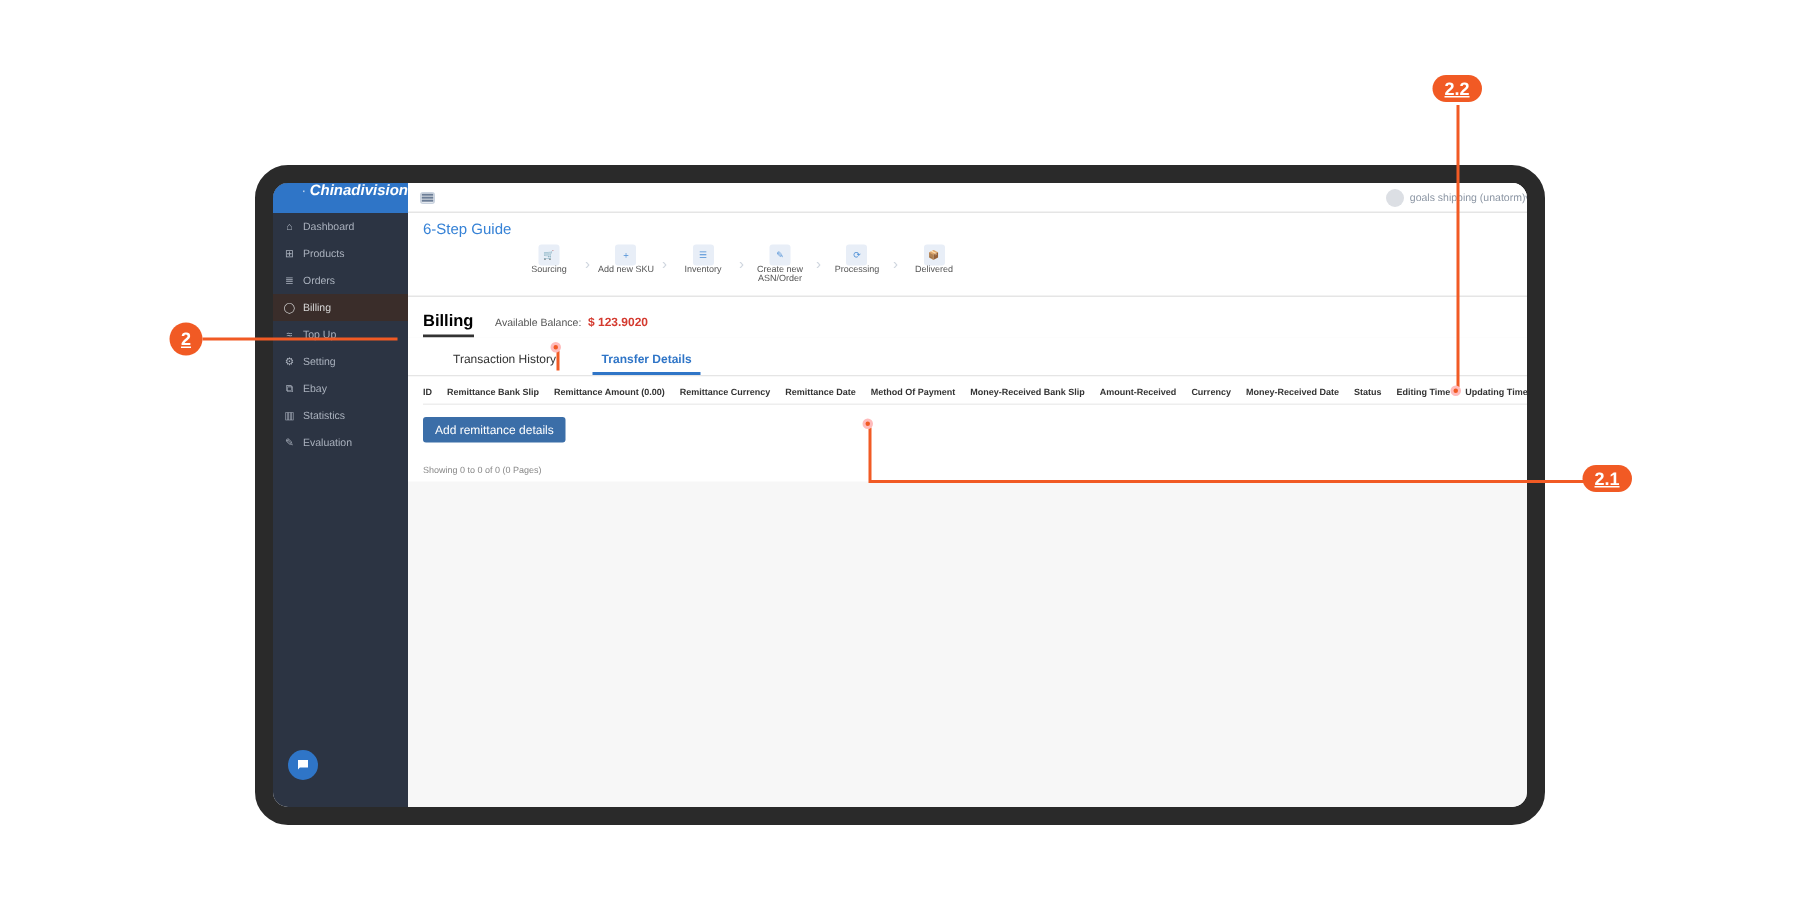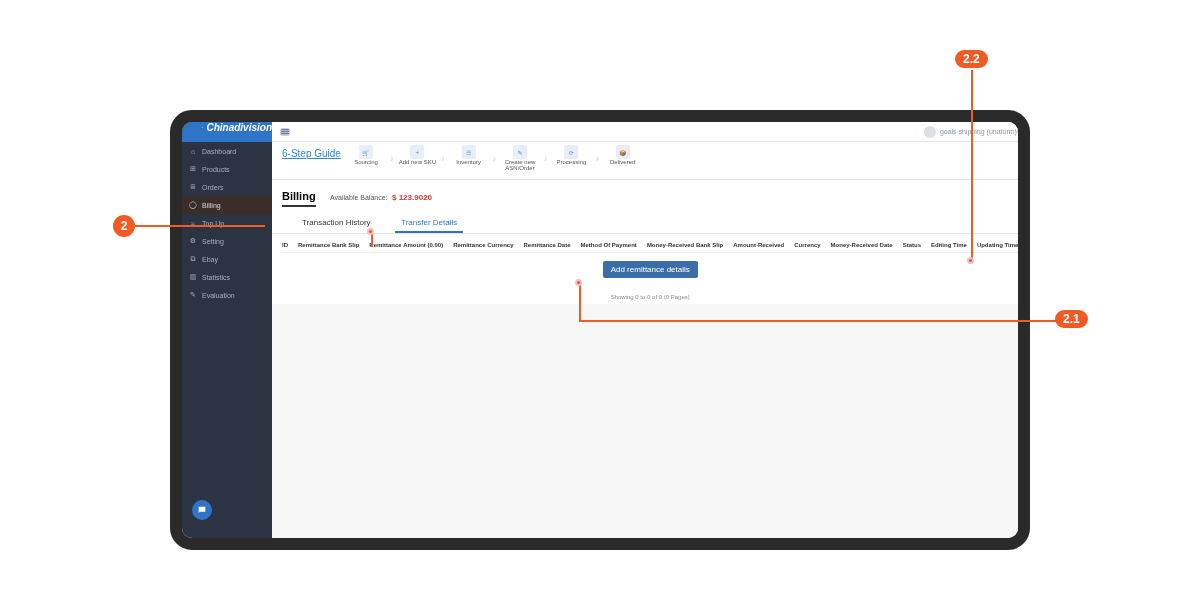--- a/index.html
+++ b/index.html
@@ -30,45 +30,45 @@
      linear-gradient(#6b7d96,#6b7d96) 0 0/100% 1.5px no-repeat,
      linear-gradient(#6b7d96,#6b7d96) 0 50%/100% 1.5px no-repeat,
      linear-gradient(#6b7d96,#6b7d96) 0 100%/100% 1.5px no-repeat;
      border: 1px solid #c9d2de; padding:1px; border-radius:2px;
   }
   .topbar .spacer { flex: 1; }
   .avatar { width: 12px; height: 12px; border-radius: 50%; background: #dcdfe4; margin-right: 4px; }
   .username { font-size: 7px; color: #8b95a3; }
 
   .guide { background: #fff; padding: 6px 10px 8px; border-bottom: 1px solid #e5e5e5; }
-  .guide-title { color: #3682d6; font-size: 10px; margin-bottom: 2px; text-decoration: underline; }
+  .guide-title { color: #3682d6; font-size: 10px; margin-bottom: 20px; }
   .steps { display: flex; align-items: flex-start; gap: 0; margin-left: 60px; margin-top:-16px; }
   .step { display: flex; flex-direction: column; align-items: center; font-size: 6px; color: #555; width: 48px; text-align: center; }
   .step-icon { width: 14px; height: 14px; background: #e8eef7; border-radius: 2px; display:flex; align-items:center; justify-content:center; color:#4d8fd6; }
   .chev { color: #cfd6df; font-size: 10px; align-self: center; padding-top:0px; }
 
   .section-head { background: #fff; padding: 6px 10px 0; }
   .page-title { font-size: 11px; font-weight: bold; display: inline-block; border-bottom: 2px solid #333; padding-bottom: 3px; margin-right: 10px; }
   .balance-label { font-size: 7px; color: #555; }
   .balance-val { font-size: 8px; color: #d43a2f; font-weight: bold; }
 
   .tabs { background: #fff; padding: 4px 10px 0; border-bottom: 1px solid #e5e5e5; }
   .tab { display: inline-block; font-size: 8px; padding: 4px 6px; color: #333; cursor: pointer; margin-left: 14px; }
-  .tab.active { color: #2f75c7; font-weight: normal; border-bottom: 2px solid #2f75c7; }
+  .tab.active { color: #2f75c7; font-weight: bold; border-bottom: 2px solid #2f75c7; }
 
   .table-wrap { background: #fff; margin: 0; padding: 4px 10px; }
   .thead { display: flex; font-size: 6px; color: #333; font-weight: bold; gap: 10px; white-space: nowrap; padding: 4px 0; border-bottom: 1px solid #eee; }
   .thead span { flex-shrink: 0; }
 
-  .actions { background: #fff; padding: 4px 10px; display: flex; flex-direction: column; align-items: center; gap: 16px; }
+  .actions { background: #fff; padding: 4px 10px; display: flex; flex-direction: column; align-items: flex-start; gap: 16px; }
   .btn-primary { background: #3b6ea8; color: #fff; border: none; font-size: 8px; padding: 4px 8px; border-radius: 2px; cursor: pointer; }
   .pager { font-size: 6px; color: #888; }
 
   
-  .callout { position: absolute; background: #f15a24; color: #fff; font-weight: bold; border-radius: 10px; padding: 2px 8px; font-size: 12px; z-index: 50; }
+  .callout { position: absolute; background: #f15a24; color: #fff; font-weight: bold; border-radius: 10px; padding: 2px 8px; font-size: 12px; z-index: 50; text-decoration: underline; }
   .callout.round { border-radius: 50%; width: 22px; height: 22px; padding: 0; display: flex; align-items: center; justify-content: center; }
   .line-h { position: absolute; height: 1.5px; background: #f15a24; z-index: 40; }
   .line-v { position: absolute; width: 1.5px; background: #f15a24; z-index: 40; }
   .dot { position: absolute; width: 7px; height: 7px; background: #f15a24; border: 2px solid #fbb; border-radius: 50%; z-index: 41; }
 </style>
 </head>
 <body>
 
 <div class="device">
   <div class="app">

